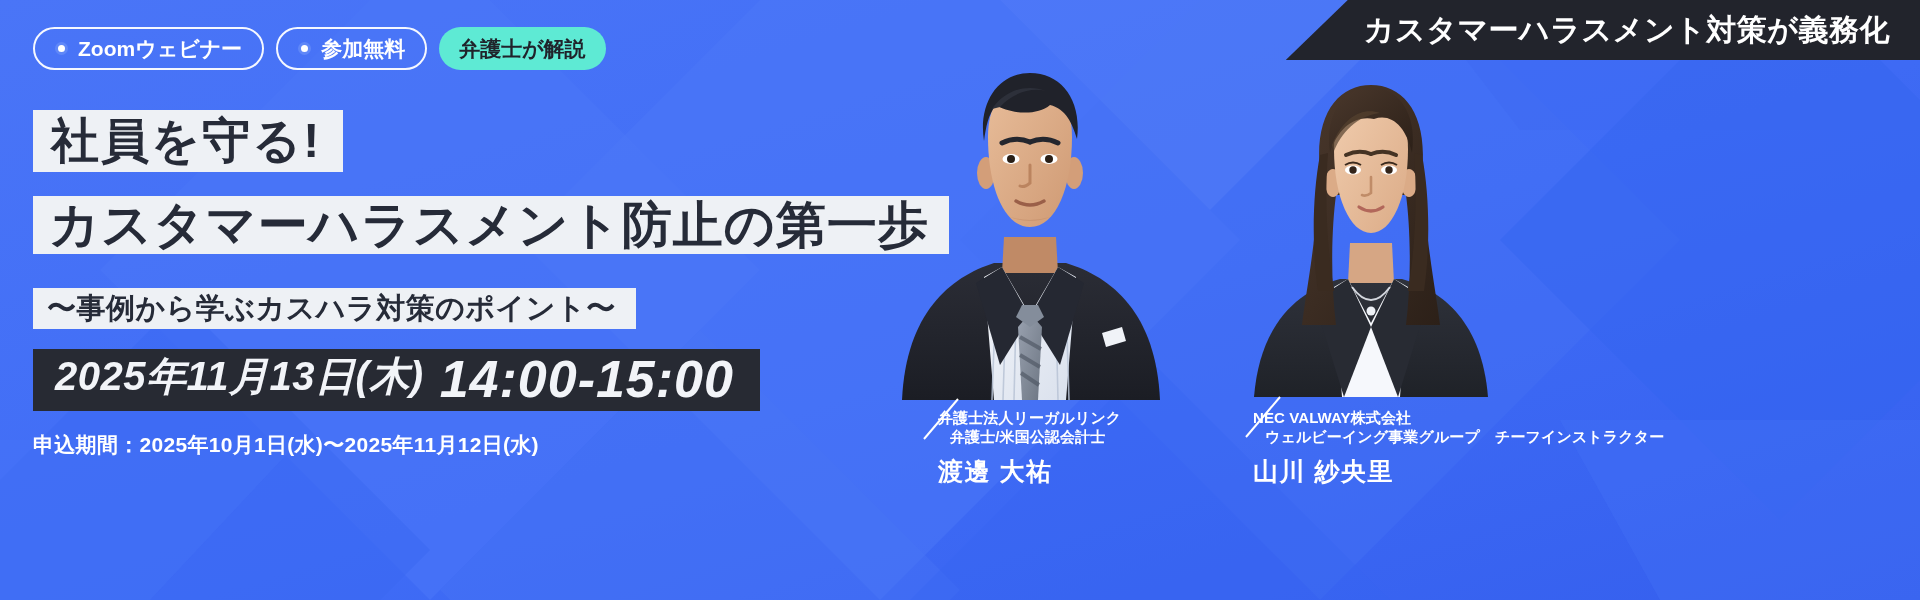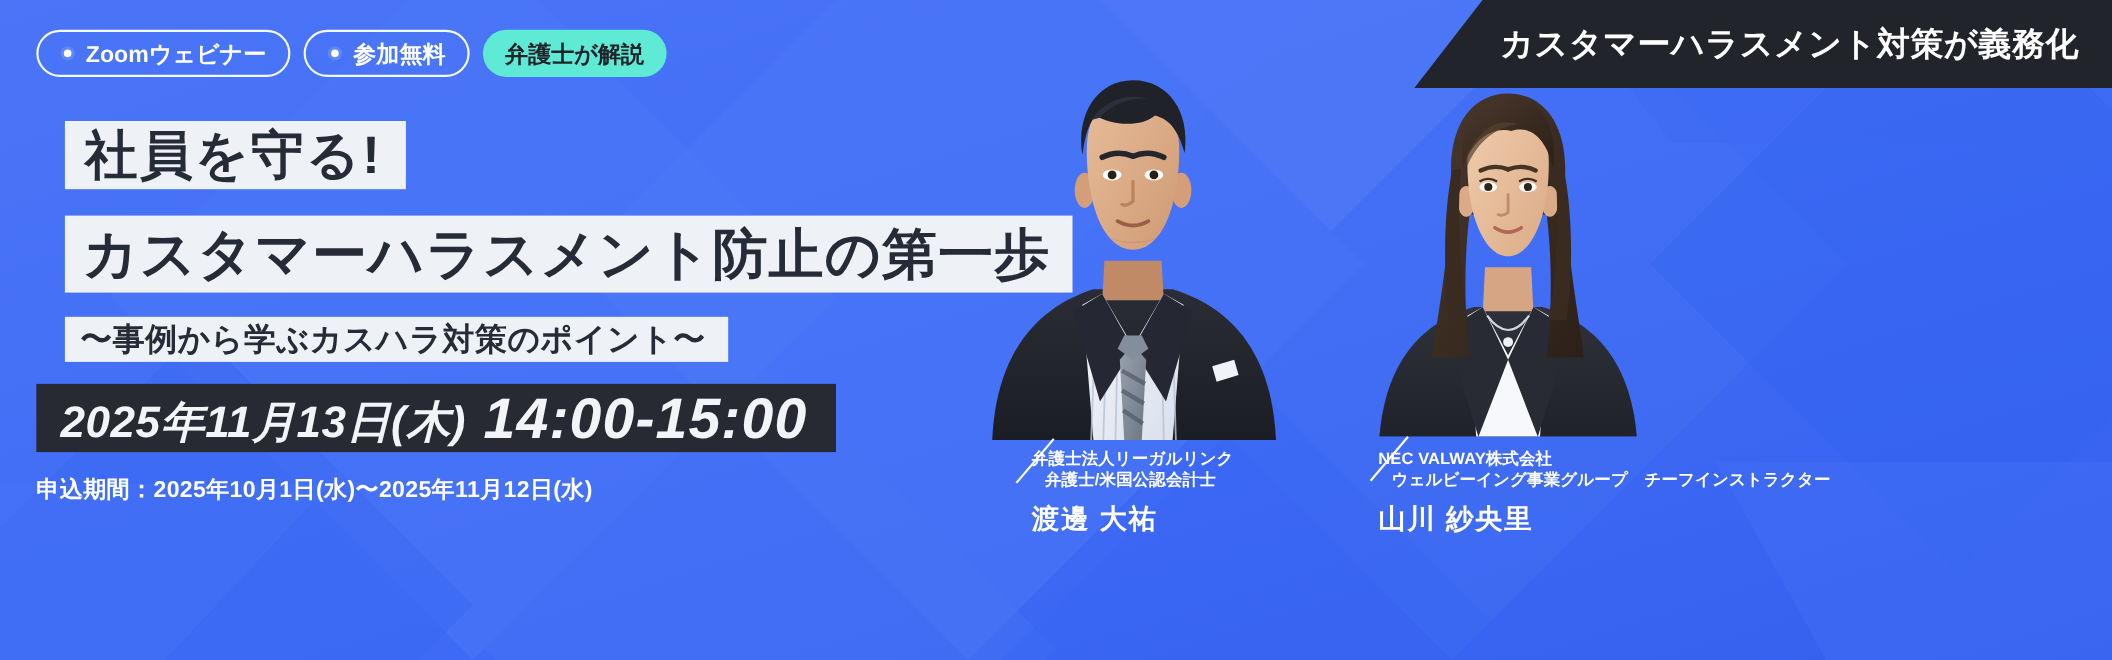--- a/index.html
+++ b/index.html
@@ -17,21 +17,21 @@
     overflow:hidden;
   }
 
   
   .bg-layer { position:absolute; left:0; top:0; width:1920px; height:600px; }
   .bg-layer svg { display:block; }
 
   
   #obligation-banner {
     position:absolute; top:0; right:0;
-    height:80px; padding:0 30px 0 78px;
+    height:60px; padding:0 30px 0 78px;
     display:flex; align-items:center; justify-content:flex-end;
     color:#ffffff;
     font-size:30px; font-weight:bold; letter-spacing:0.5px;
     z-index:6;
   }
   #obligation-banner .shape {
     position:absolute; inset:0;
     background:#22242c;
     clip-path:polygon(62px 0, 100% 0, 100% 100%, 0 100%);
     z-index:-1;
@@ -56,32 +56,31 @@
     background:#ffffff; border:3px solid #5f87f8; flex:0 0 auto;
   }
 
   
   .title-box {
     position:absolute; left:33px;
     background:#eef1f5; color:#262b38;
     font-weight:bold; white-space:nowrap;
     display:flex; align-items:center;
     z-index:5;
-    margin-left:26px;
   }
   #title-line-1 { top:110px;  height:62px; font-size:48px; padding:0 22px 0 18px; letter-spacing:2px; }
-  #title-line-2 { top:196px;  height:70px; font-size:50px; padding:0 20px 0 16px; letter-spacing:1px; }
+  #title-line-2 { top:196px;  height:58px; font-size:50px; padding:0 20px 0 16px; letter-spacing:1px; }
   #title-line-3 { top:288px;  height:41px; font-size:29px; padding:0 20px 0 14px; letter-spacing:0.5px; }
 
   
   #date-box {
     position:absolute; left:33px; top:349px;
     height:62px; background:#272a33;
-    display:flex; align-items:flex-end; gap:16px;
-    padding:16px 26px 0 22px;
+    display:flex; align-items:flex-start; gap:16px;
+    padding:0 26px 0 22px;
     color:#f2f4f8; z-index:5; white-space:nowrap;
   }
   #date-text { font-size:40px; font-weight:bold; font-style:italic; letter-spacing:0.5px; }
   #time-text { font-size:52px; font-weight:bold; font-style:italic; letter-spacing:1px; }
 
   #application-period {
     position:absolute; left:33px; top:431px;
     color:#ffffff; font-size:21px; font-weight:bold;
     letter-spacing:0.3px; white-space:nowrap; z-index:5;
   }

